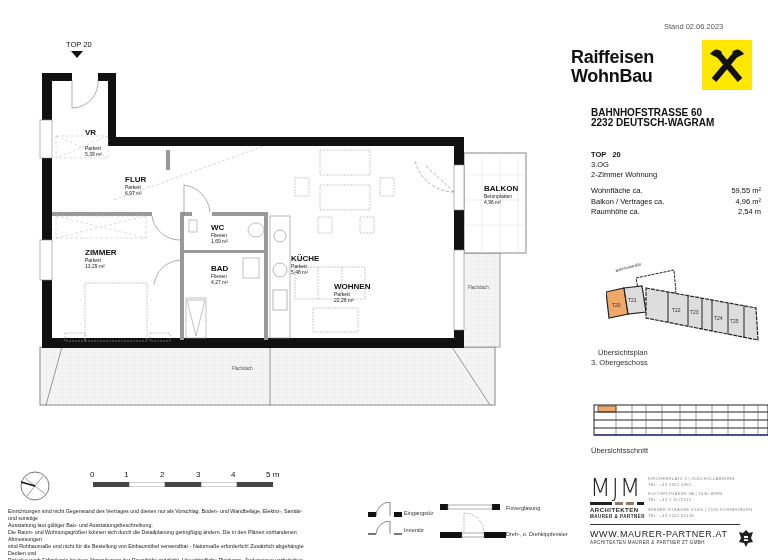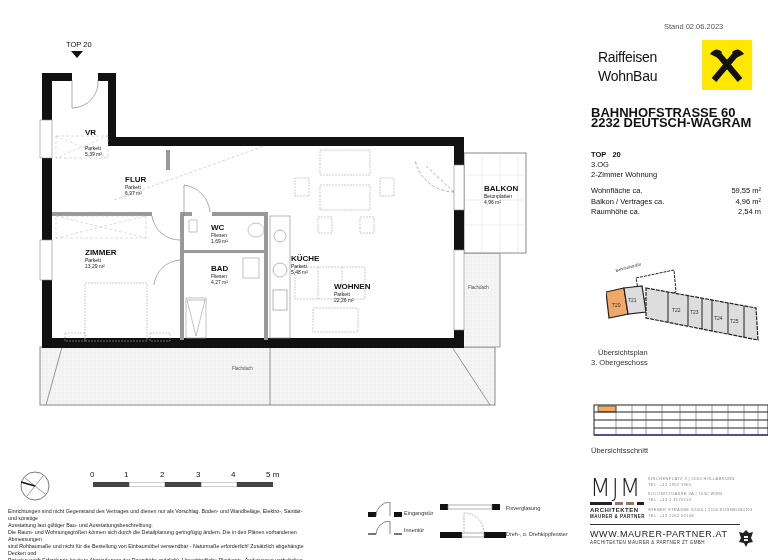--- a/index.html
+++ b/index.html
@@ -1,22 +1,22 @@
 <!DOCTYPE html>
 <html><head>
 <meta charset="utf-8">
 <style>
   * { box-sizing: border-box; margin: 0; padding: 0; }
   html, body { width: 768px; height: 560px; background: #fff; overflow: hidden; }
   body { position: relative; font-family: "Liberation Sans", sans-serif; color: #111; }
   .abs { position: absolute; }
   .stand { left: 664px; top: 22px; font-size: 7.5px; color: #555; }
-  .logo-text { left: 598px; top: 48px; font-size: 14px; font-weight: normal; line-height: 19px; letter-spacing: -0.3px; color: #111; }
+  .logo-text { left: 571px; top: 48px; font-size: 18px; font-weight: bold; line-height: 19px; letter-spacing: -0.3px; color: #111; }
   .logo-box { left: 702px; top: 40px; width: 50px; height: 50px; background: #ffe800; }
-  .addr { left: 591px; top: 108px; font-size: 13px; font-weight: bold; line-height: 10px; }
+  .addr { left: 591px; top: 108px; font-size: 10px; font-weight: bold; line-height: 10px; }
   .top-block { left: 591px; top: 150px; font-size: 7.5px; line-height: 10px; }
   .top-block .t { font-weight: bold; }
   .facts { left: 591px; top: 186px; width: 170px; font-size: 7.5px; line-height: 10.5px; }
   .facts .row { display: flex; justify-content: space-between; }
   .overview { left: 606px; top: 262px; width: 160px; height: 90px; }
   .caption { font-size: 7.5px; color: #333; line-height: 10px; }
   .cap1 { left: 591px; top: 348px; text-align: right; }
   .section-strip { left: 592px; top: 402px; width: 176px; height: 35px; }
   .cap2 { left: 591px; top: 446px; }
   .plan { left: 30px; top: 40px; width: 550px; height: 380px; }

